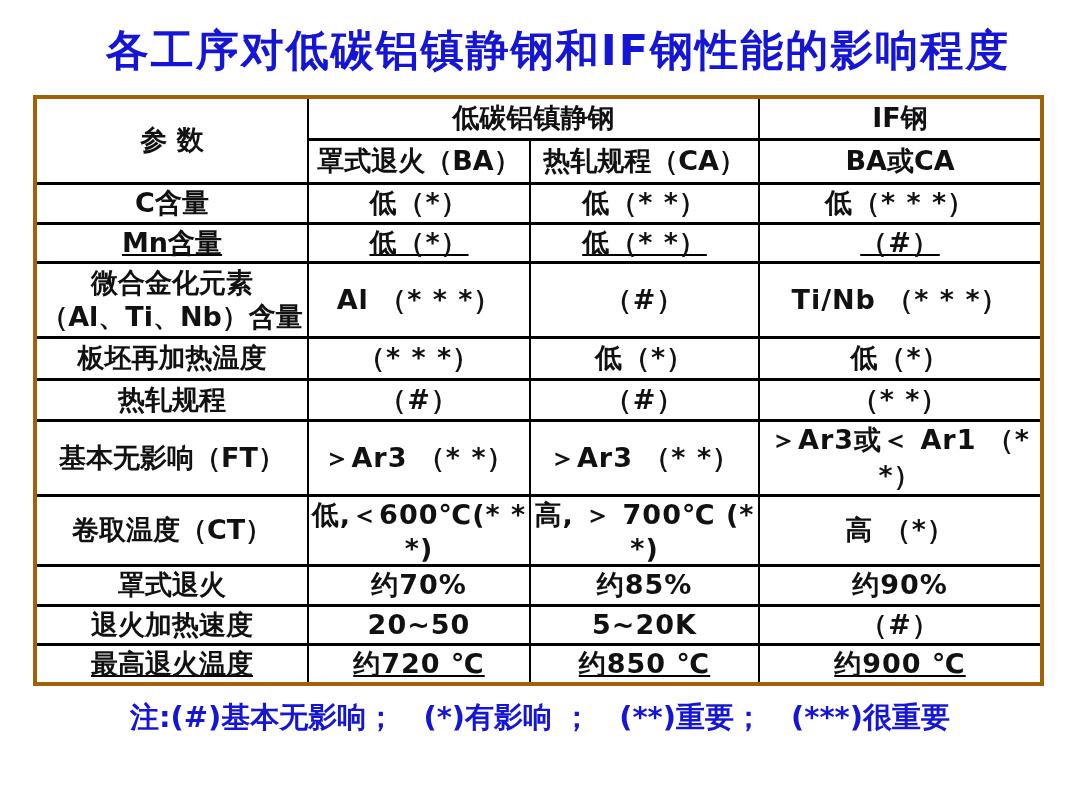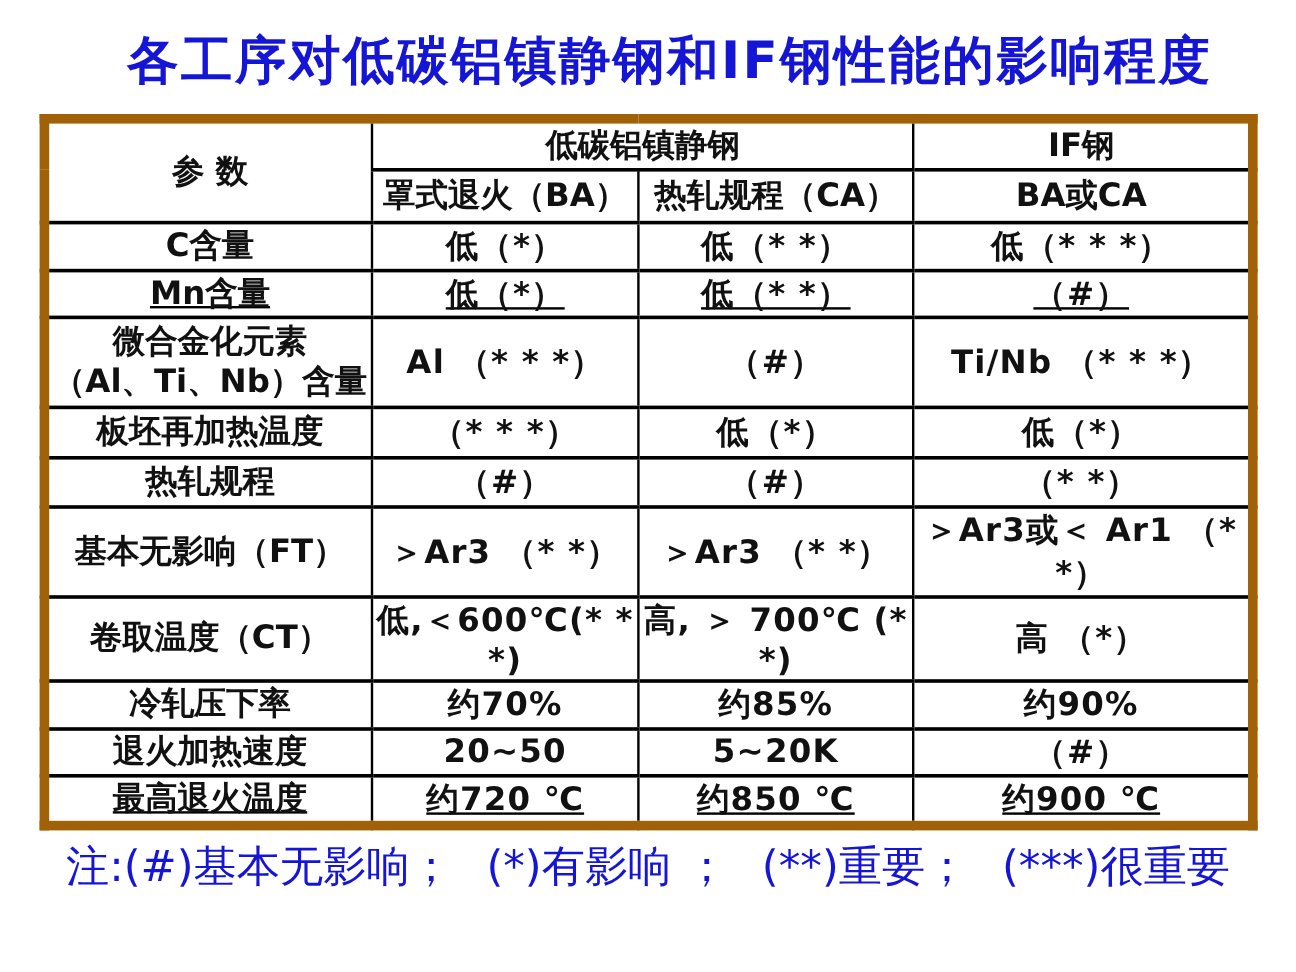--- a/index.html
+++ b/index.html
@@ -21,21 +21,21 @@
     margin: 18px;
     white-space: nowrap;
   }
   table.main {
     position: absolute;
     top: 95px; left: 33px;
     width: 1007px;
     border-collapse: collapse;
     table-layout: fixed;
     background: #ffffff;
-    border: 8px solid #a16207;
+    border: 4px solid #a16207;
   }
   table.main td {
     border-left: 2px solid #000000;
     border-right: 2px solid #000000;
     border-top: 3px solid #000000;
     border-bottom: 3px solid #000000;
     text-align: center;
     vertical-align: middle;
     padding: 0 2px;
     font-weight: bold;
@@ -64,22 +64,22 @@
     white-space: pre-line;
     line-height: 1.25;
   }
   td.small { font-size: 24px; letter-spacing: 0; }
   td.val { letter-spacing: 1px; }
   .note {
     position: absolute;
     top: 698px; left: 0; width: 1080px;
     text-align: center;
     color: #1515d6;
-    font-weight: normal;
-    font-size: 36px;
+    font-weight: bold;
+    font-size: 29px;
     white-space: nowrap;
   }
   .note span { margin: 0 14px; }
 </style>
 </head>
 <body>
 
 <h1 class="title">各工序对低碳铝镇静钢和IF钢性能的影响程度</h1>
 
 <table class="main">
@@ -138,21 +138,21 @@
       <td class="val">＞Ar3 （* *）</td>
       <td class="val small">＞Ar3或＜ Ar1 （* *）</td>
     </tr>
     <tr class="r6">
       <td class="param">卷取温度（CT）</td>
       <td class="val small">低,＜600℃(* * *)</td>
       <td class="val small">高, ＞ 700℃ (* *)</td>
       <td class="val">高 （*）</td>
     </tr>
     <tr class="r7">
-      <td class="param">冷轧压下率</td>
+      <td class="param">罩式退火</td>
       <td class="val">约70%</td>
       <td class="val">约85%</td>
       <td class="val">约90%</td>
     </tr>
     <tr class="r8">
       <td class="param">退火加热速度</td>
       <td class="val">20~50</td>
       <td class="val">5~20K</td>
       <td class="val">（#）</td>
     </tr>

